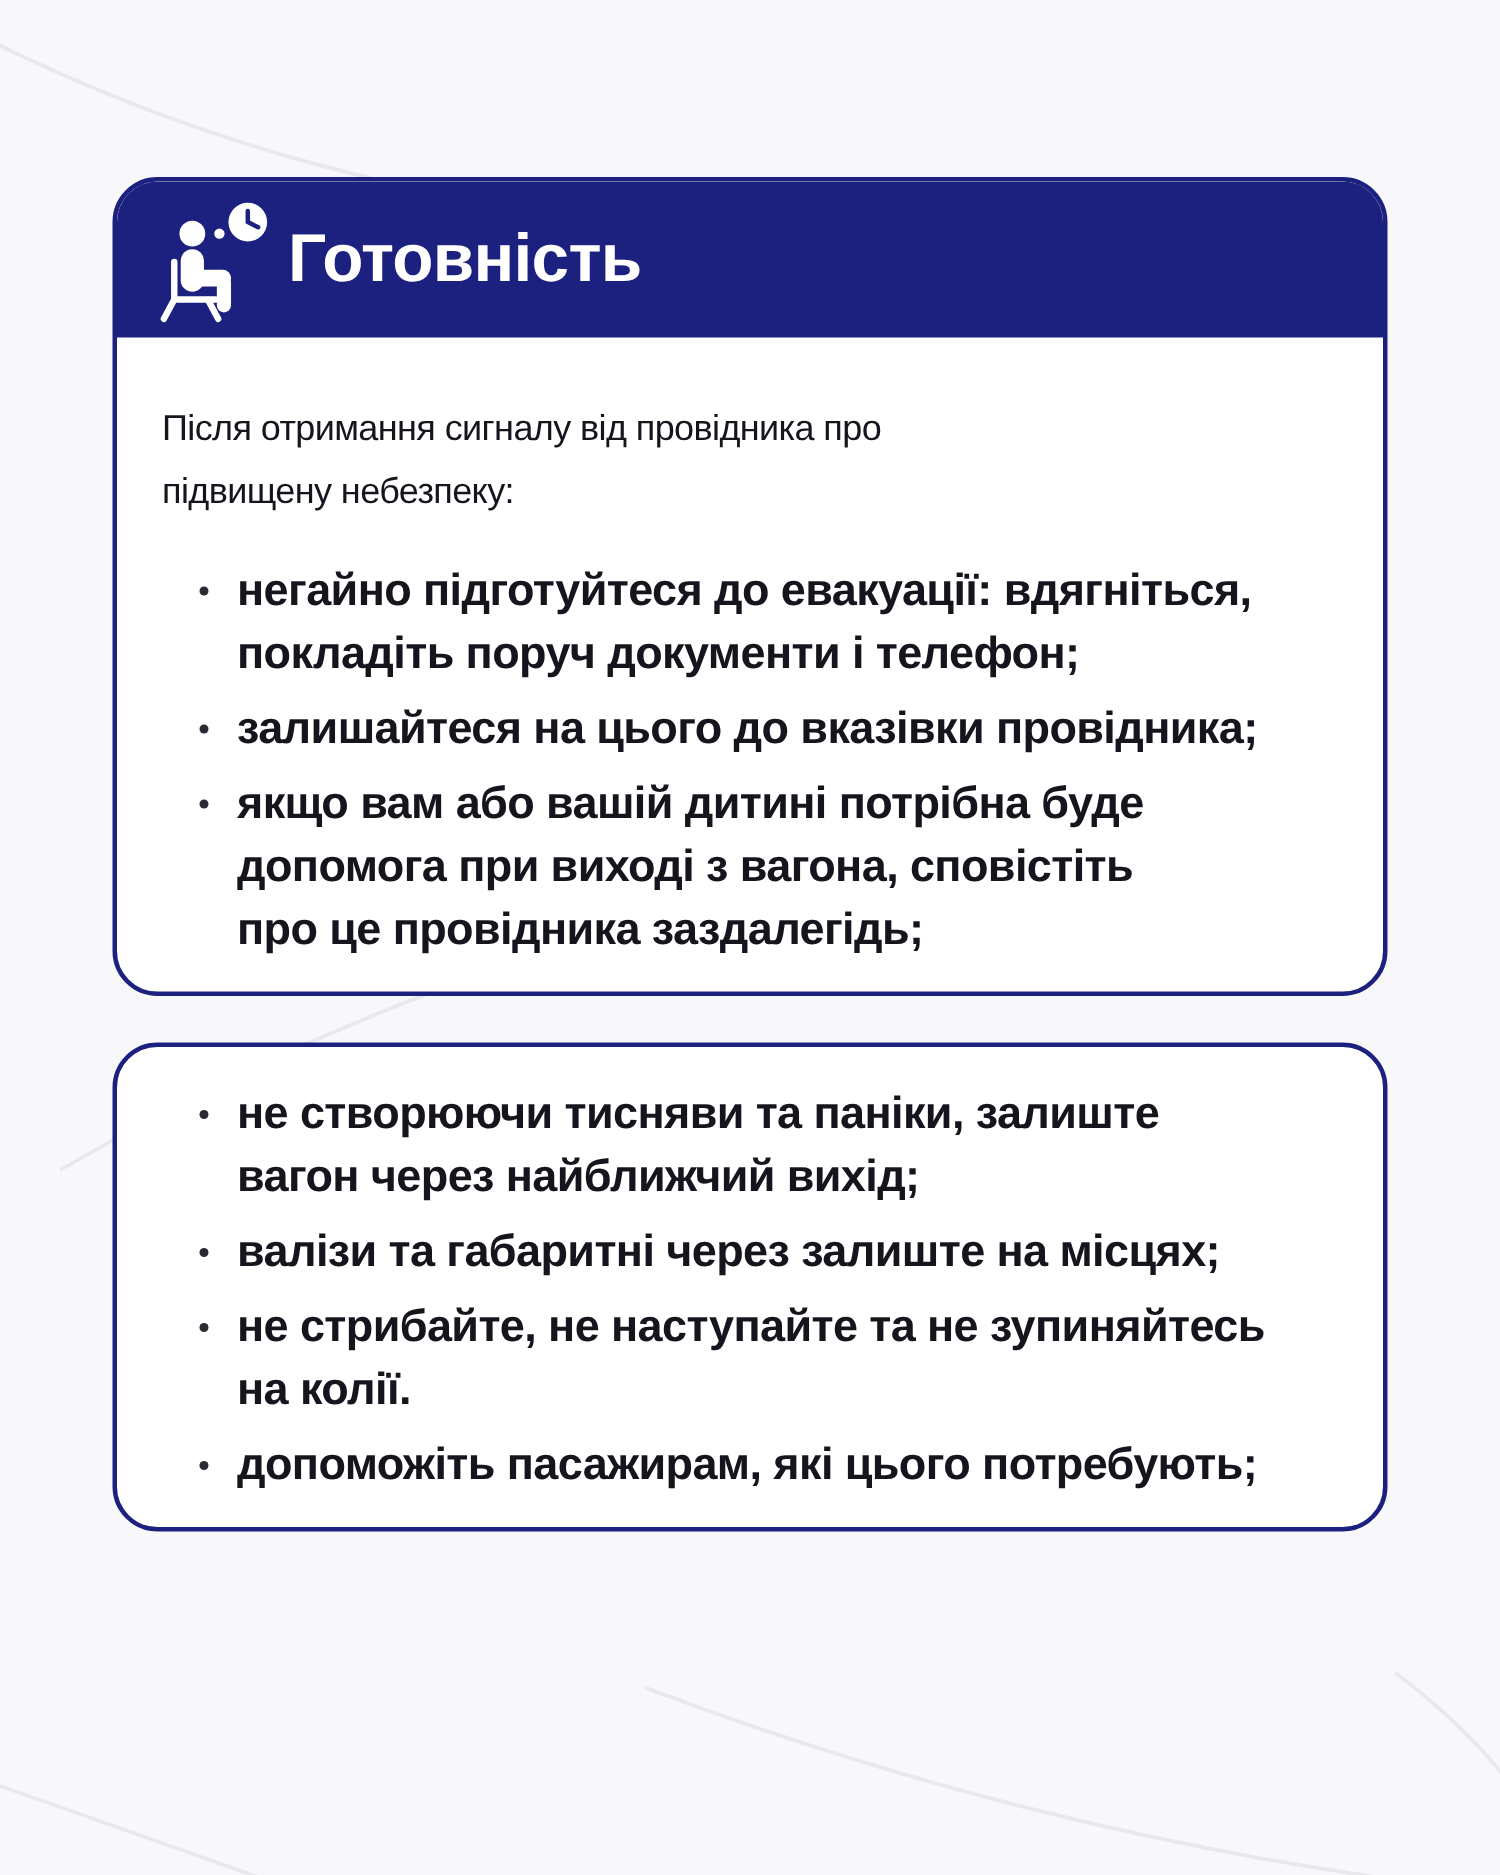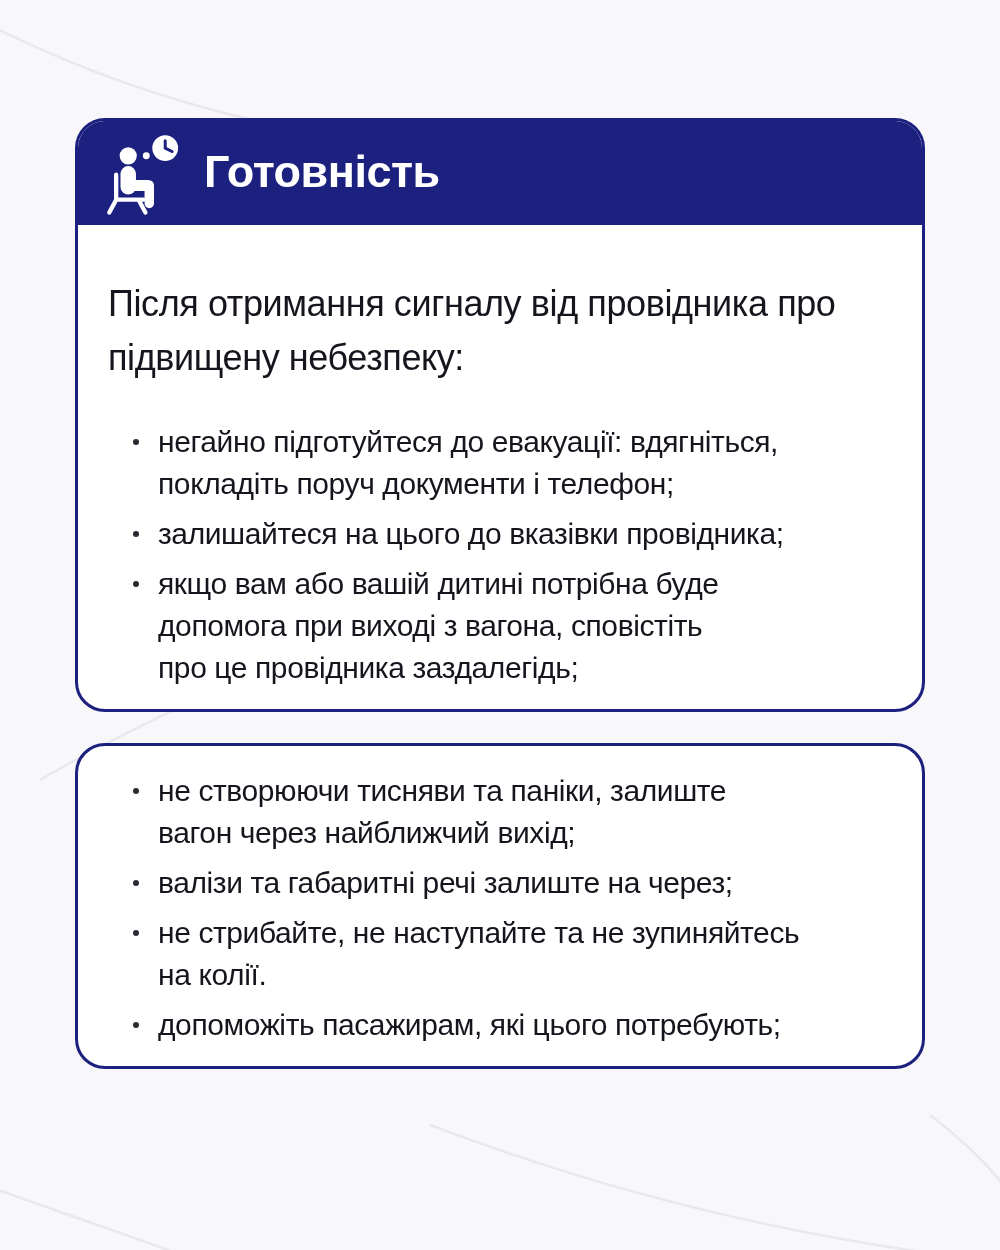--- a/index.html
+++ b/index.html
@@ -36,21 +36,20 @@
     overflow: hidden;
     box-sizing: border-box;
   }
   .card + .card { margin-top: 31px; }
   .card-header {
     background: #1c217f;
     height: 104px;
     display: flex;
     align-items: center;
     padding: 0 24px 0 26px;
-    gap: 12px;
   }
   .card-header .icon-box {
     width: 88px;
     height: 88px;
     flex: 0 0 auto;
     display: flex;
     align-items: center;
     justify-content: center;
   }
   .card-title {
@@ -59,29 +58,30 @@
     font-weight: bold;
     letter-spacing: -0.5px;
     line-height: 1;
     padding-bottom: 4px;
   }
   .card-body {
     padding: 16px 30px 20px 30px;
     color: #15151d;
   }
   .intro {
-    font-size: 36px;
-    line-height: 54px;
+    font-size: 24px;
+    line-height: 42px;
     letter-spacing: -0.4px;
     white-space: pre-line;
   }
   ul.bullets {
     list-style: none;
     margin: 8px 0 0 0;
     padding: 0;
+    font-weight: bold;
   }
   ul.bullets li {
     position: relative;
     padding-left: 50px;
     font-size: 30px;
     line-height: 42px;
     letter-spacing: -0.4px;
     white-space: pre-line;
     margin-bottom: 8px;
   }
@@ -144,21 +144,21 @@
 про це провідника заздалегідь;</li>
         </ul>
       </div>
     </section>
 
     <section class="card">
       <div class="card-body">
         <ul class="bullets">
           <li>не створюючи тисняви та паніки, залиште
 вагон через найближчий вихід;</li>
-          <li>валізи та габаритні речі залиште на через;</li>
+          <li>валізи та габаритні через залиште на місцях;</li>
           <li>не стрибайте, не наступайте та не зупиняйтесь
 на колії.</li>
           <li>допоможіть пасажирам, які цього потребують;</li>
         </ul>
       </div>
     </section>
 
   </div>
 </div>
 

